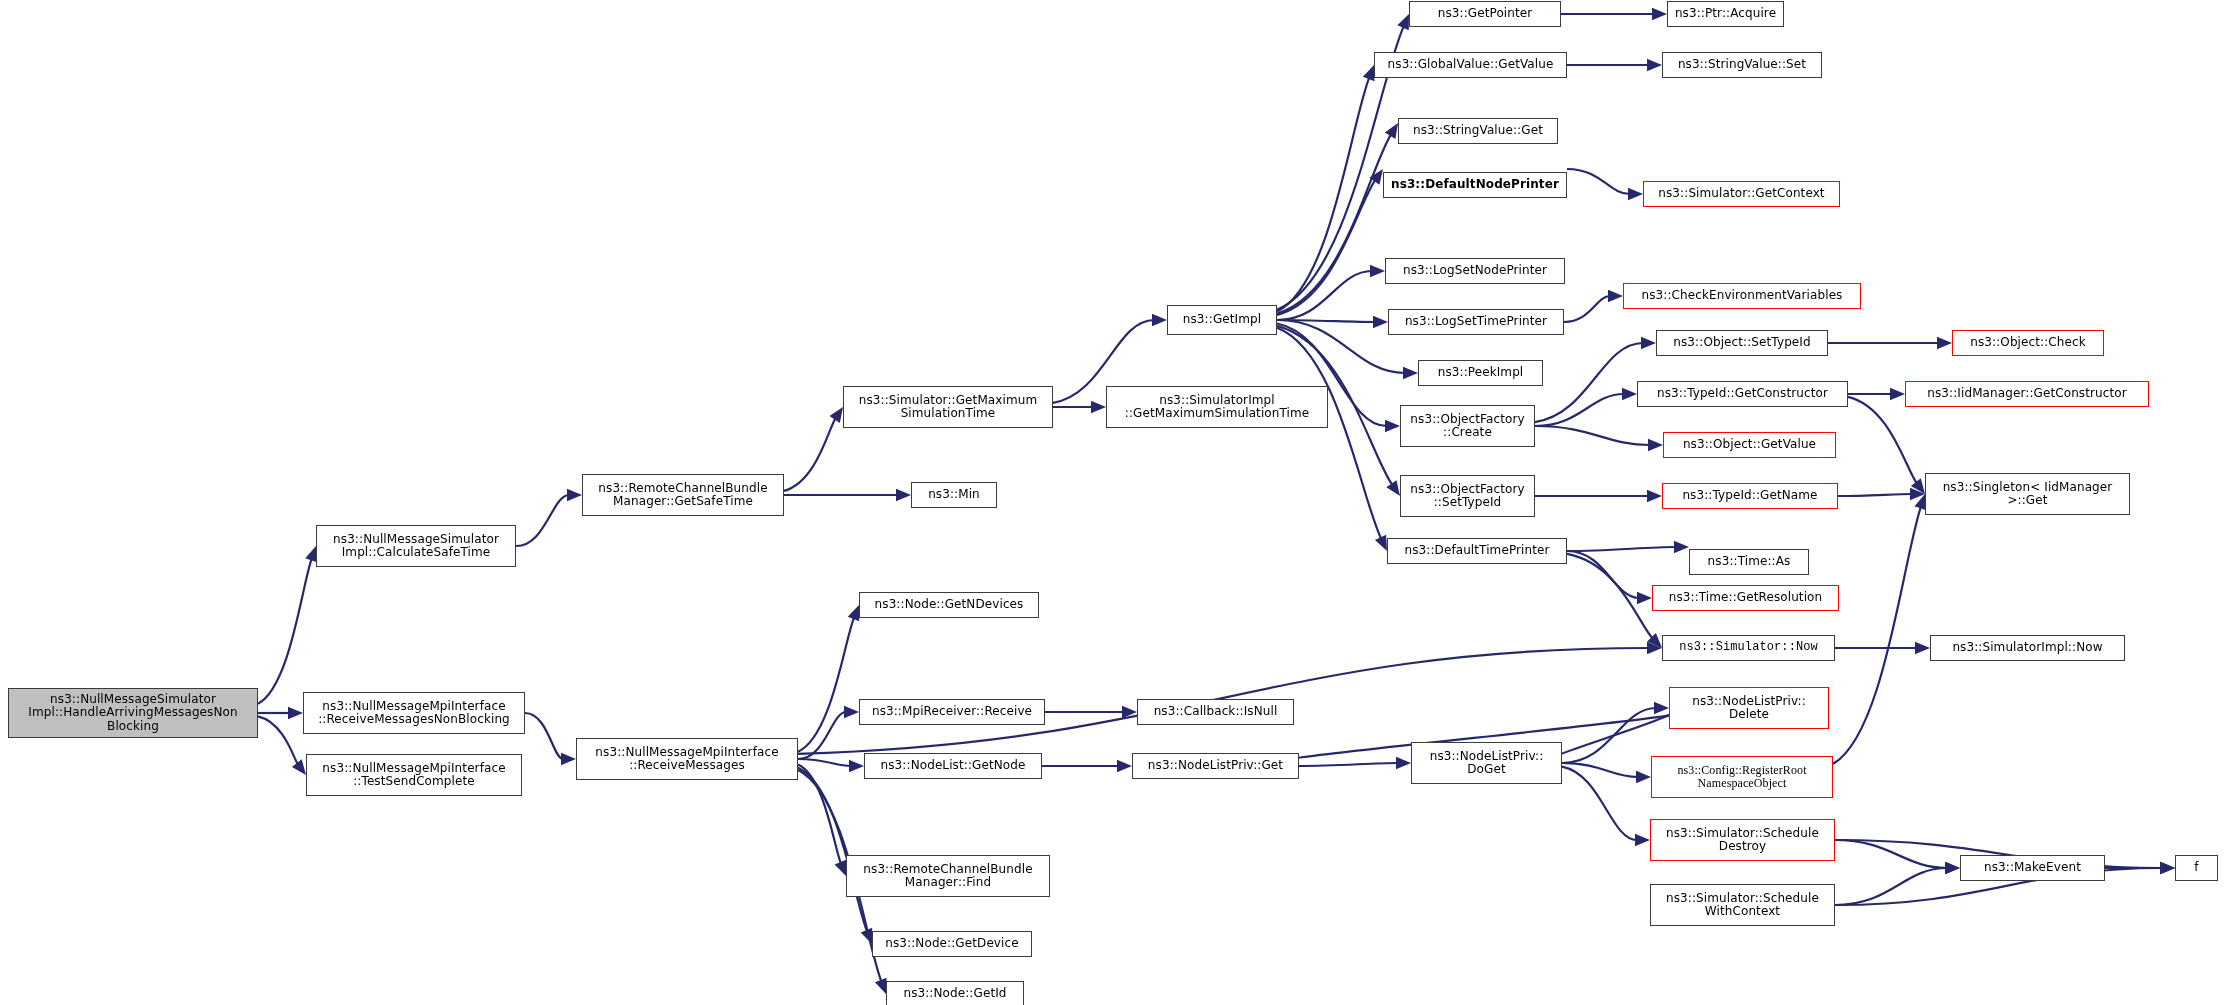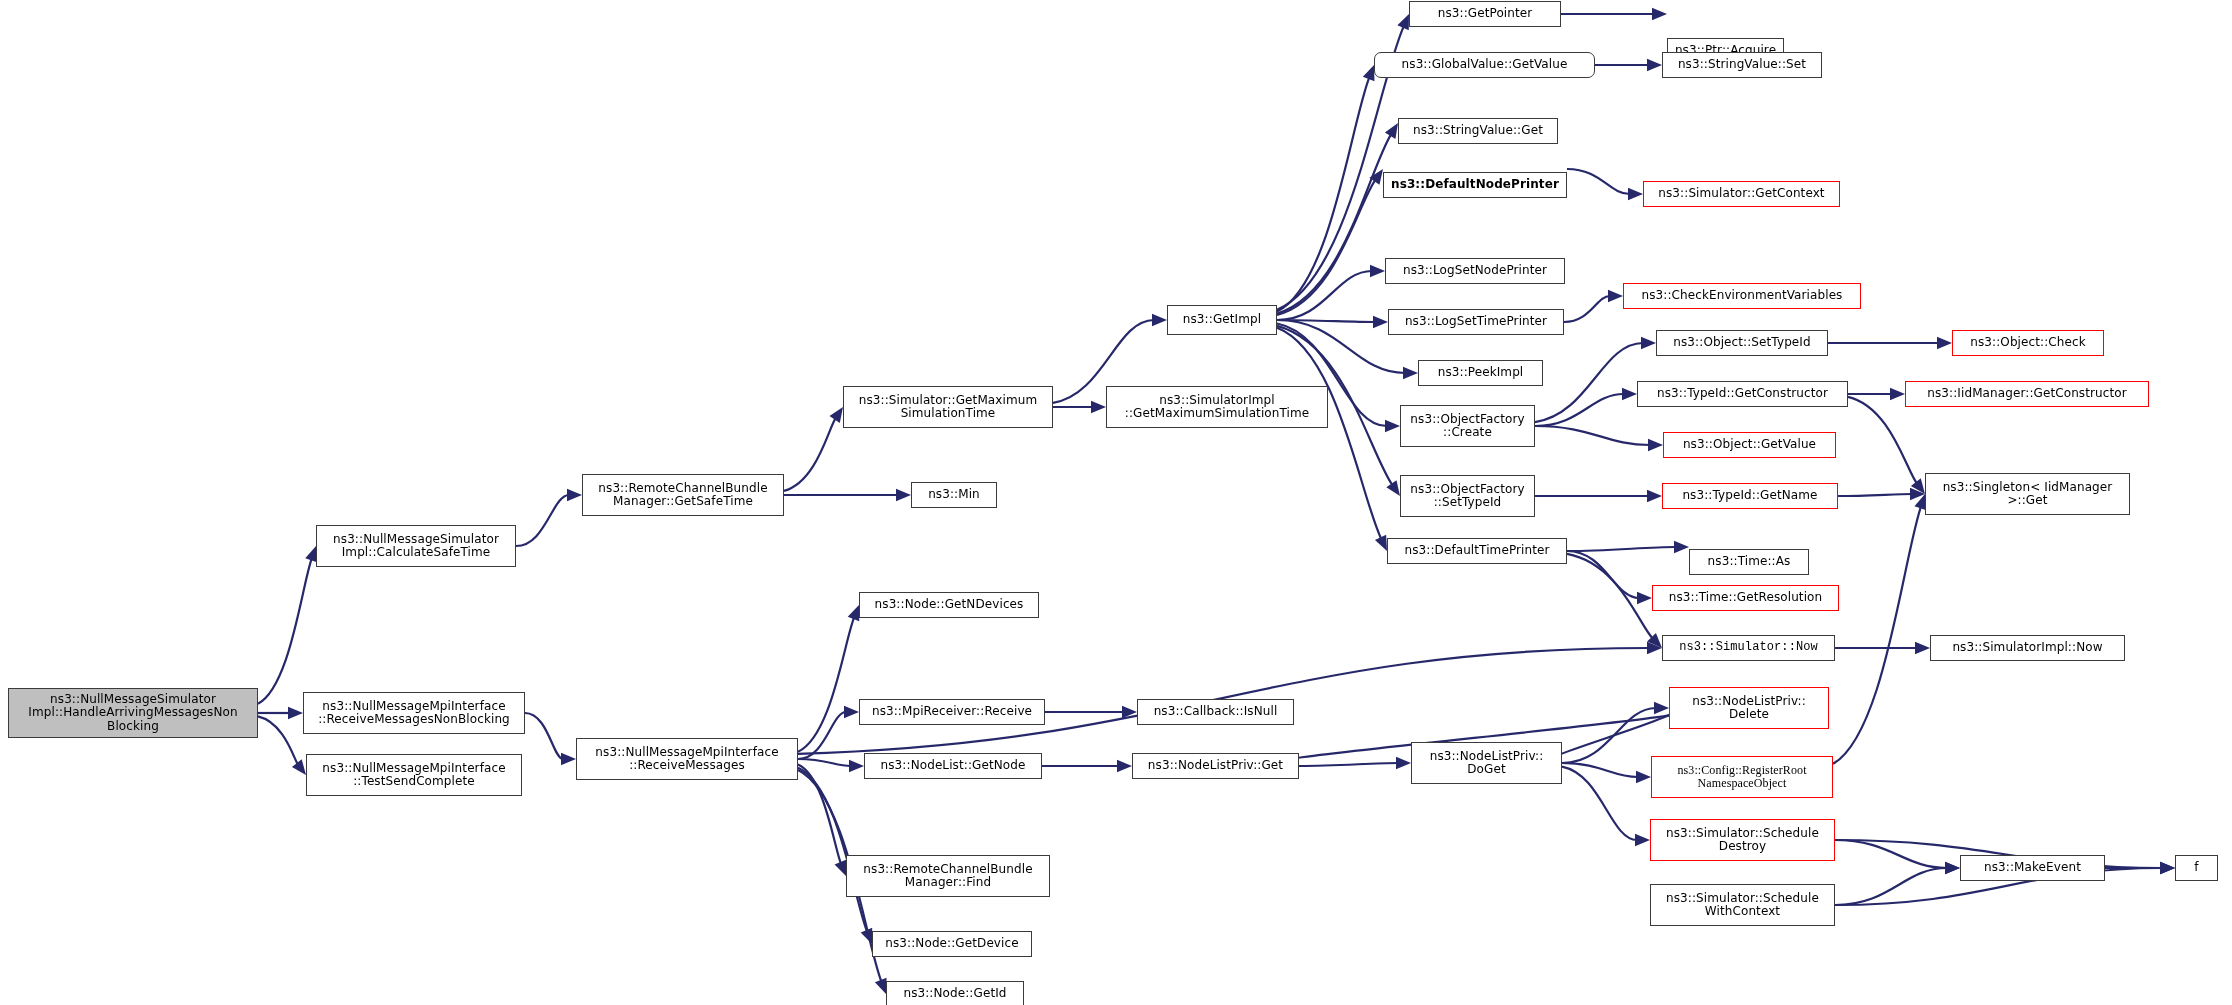--- a/index.html
+++ b/index.html
@@ -184,21 +184,21 @@
       </div>
       <div class="node" style="left: 1137px; top: 699px; width: 157px; height: 26px;">
         <span>ns3::Callback::IsNull</span>
       </div>
       <div class="node" style="left: 1132px; top: 753px; width: 167px; height: 26px;">
         <span>ns3::NodeListPriv::Get</span>
       </div>
       <div class="node" style="left: 1409px; top: 1px; width: 152px; height: 26px;">
         <span>ns3::GetPointer</span>
       </div>
-      <div class="node" style="left: 1374px; top: 52px; width: 221px; height: 26px; border-radius: 7px;">
+      <div class="node" style="left: 1374px; top: 52px; width: 193px; height: 26px;">
         <span>ns3::GlobalValue::GetValue</span>
       </div>
       <div class="node" style="left: 1398px; top: 118px; width: 160px; height: 26px;">
         <span>ns3::StringValue::Get</span>
       </div>
       <div class="node" style="left: 1383px; top: 172px; width: 184px; height: 26px; font-weight: bold;">
         <span>ns3::DefaultNodePrinter</span>
       </div>
       <div class="node" style="left: 1385px; top: 258px; width: 180px; height: 26px;">
         <span>ns3::LogSetNodePrinter</span>
@@ -217,21 +217,21 @@
       </div>
       <div class="node" style="left: 1387px; top: 538px; width: 180px; height: 26px;">
         <span>ns3::DefaultTimePrinter</span>
       </div>
       <div class="node" style="left: 1411px; top: 742px; width: 151px; height: 42px;">
         <span>ns3::NodeListPriv::<br>DoGet</span>
       </div>
       <div class="node red" style="left: 1643px; top: 181px; width: 197px; height: 26px;">
         <span>ns3::Simulator::GetContext</span>
       </div>
-      <div class="node" style="left: 1667px; top: 1px; width: 117px; height: 26px; margin-top: 37px;">
+      <div class="node" style="left: 1667px; top: 1px; width: 117px; height: 26px;">
         <span>ns3::Ptr::Acquire</span>
       </div>
       <div class="node" style="left: 1662px; top: 52px; width: 160px; height: 26px;">
         <span>ns3::StringValue::Set</span>
       </div>
       <div class="node red" style="left: 1623px; top: 283px; width: 238px; height: 26px;">
         <span>ns3::CheckEnvironmentVariables</span>
       </div>
       <div class="node" style="left: 1656px; top: 330px; width: 172px; height: 26px;">
         <span>ns3::Object::SetTypeId</span>

